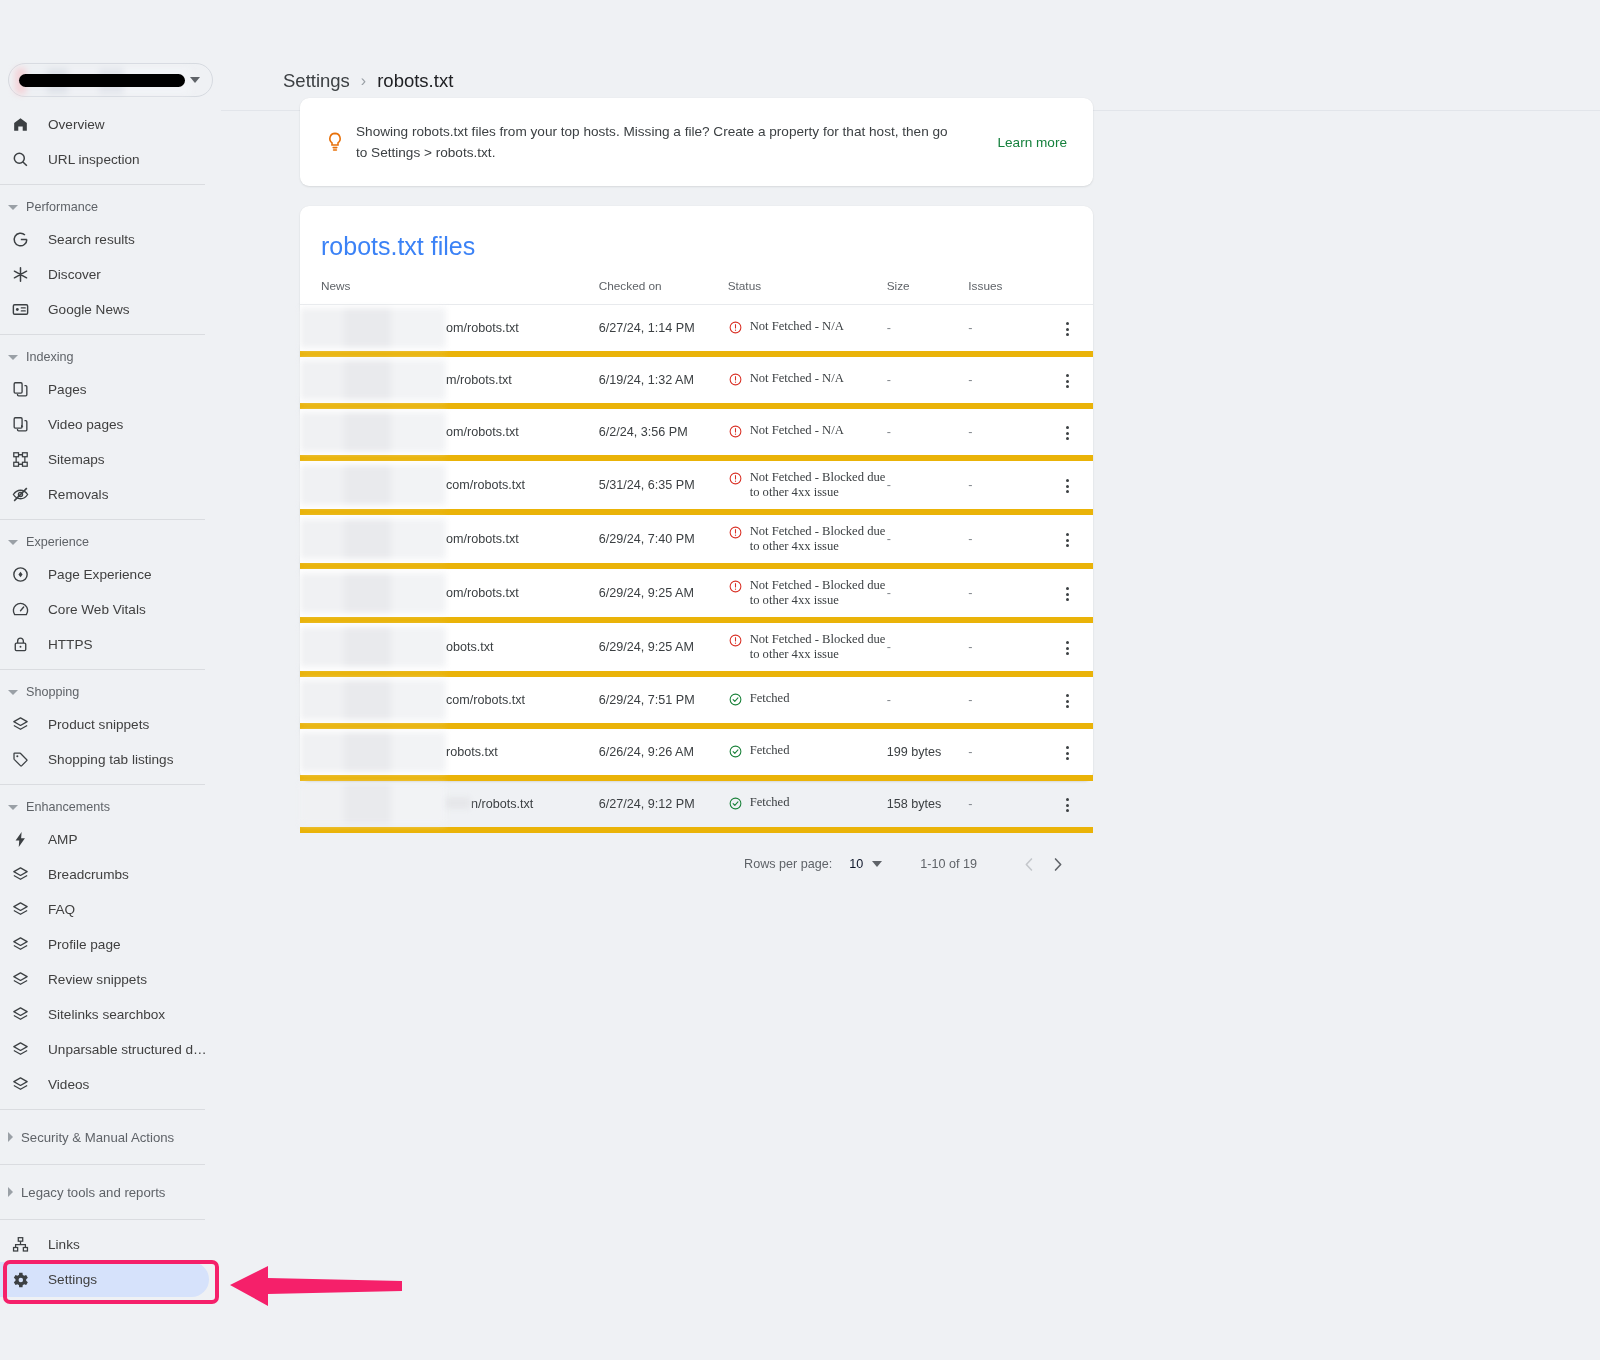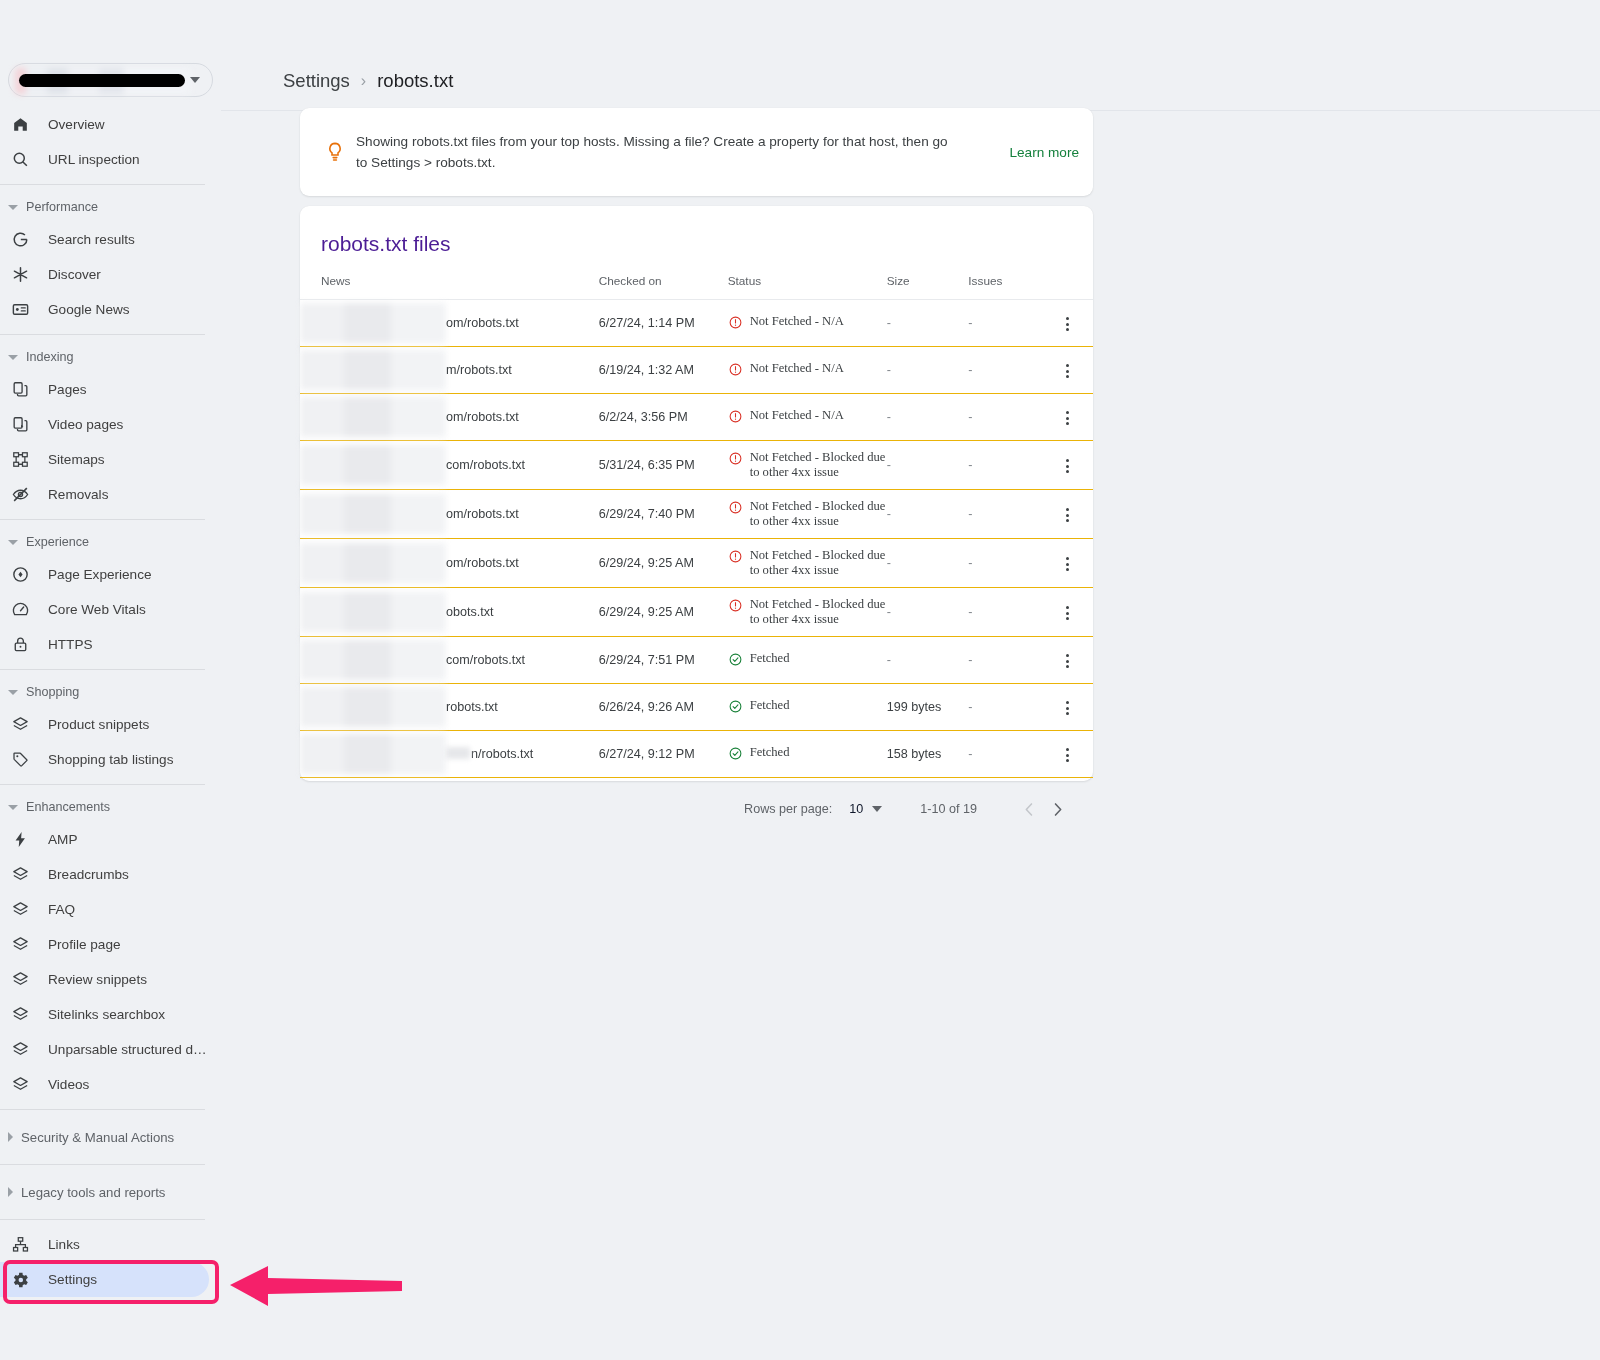--- a/index.html
+++ b/index.html
@@ -113,36 +113,36 @@
   .crumbbar { height: 59px; display: flex; align-items: center; padding-left: 62px;
               border-bottom: 1px solid #e2e5ea; }
   .crumb { font-size: 18.5px; color: #3c4043; cursor: pointer; }
   .crumb.cur { color: #202124; cursor: default; }
   .crumb-sep { margin: 0 11px; color: #9aa0a6; font-size: 16px; }
 
   .card {
     background: #fff; border-radius: 9px; box-shadow: 0 1px 2px rgba(60,64,67,.12), 0 0 1px rgba(60,64,67,.08);
   }
   .banner {
-    position: absolute; left: 300px; top: 108px; width: 793px; height: 88px;
-    display: flex; align-items: center; padding: 0 14px 0 22px;
+    position: absolute; left: 300px; top: 98px; width: 793px; height: 88px;
+    display: flex; align-items: center; padding: 0 26px 0 22px;
   }
   .bulb { width: 26px; flex: 0 0 26px; display: flex; justify-content: center; }
   .banner-text { font-size: 13.6px; color: #3c4043; line-height: 21px; margin-left: 8px; max-width: 600px; }
   .learn { margin-left: auto; color: #15803d; font-size: 13.6px; cursor: pointer; white-space: nowrap; }
 
   .tablecard { position: absolute; left: 300px; top: 206px; width: 793px; height: 575px; }
-  .table-title { font-size: 21px; color: #4c1d95; padding: 26px 0 0 21px; }
+  .table-title { font-size: 25px; color: #3b82f6; padding: 26px 0 0 21px; }
 
   table { width: 100%; border-collapse: collapse; margin-top: 18px; table-layout: fixed; }
   thead th {
     font-size: 11.8px; color: #5f6368; font-weight: 400; text-align: left;
     padding: 0 0 11px 0; border-bottom: 1px solid #e8eaed;
   }
-  tbody td { font-size: 12.6px; color: #3c4043; border-bottom: 1px solid #eab308;
+  tbody td { font-size: 12.6px; color: #3c4043; border-bottom: 6px solid #eab308;
              padding: 9px 0; height: 42px; vertical-align: middle; }
   .c-file  { width: 278px; padding-left: 21px !important; }
   .c-check { width: 120px; }
   .c-status{ width: 148px; }
   .c-size  { width: 76px; }
   .c-issues{ width: 68px; }
   .c-menu  { width: 48px; text-align: center; }
   thead .c-file { padding-left: 21px; }
 
   .filecell { position: relative; height: 22px; display: flex; align-items: center; }

